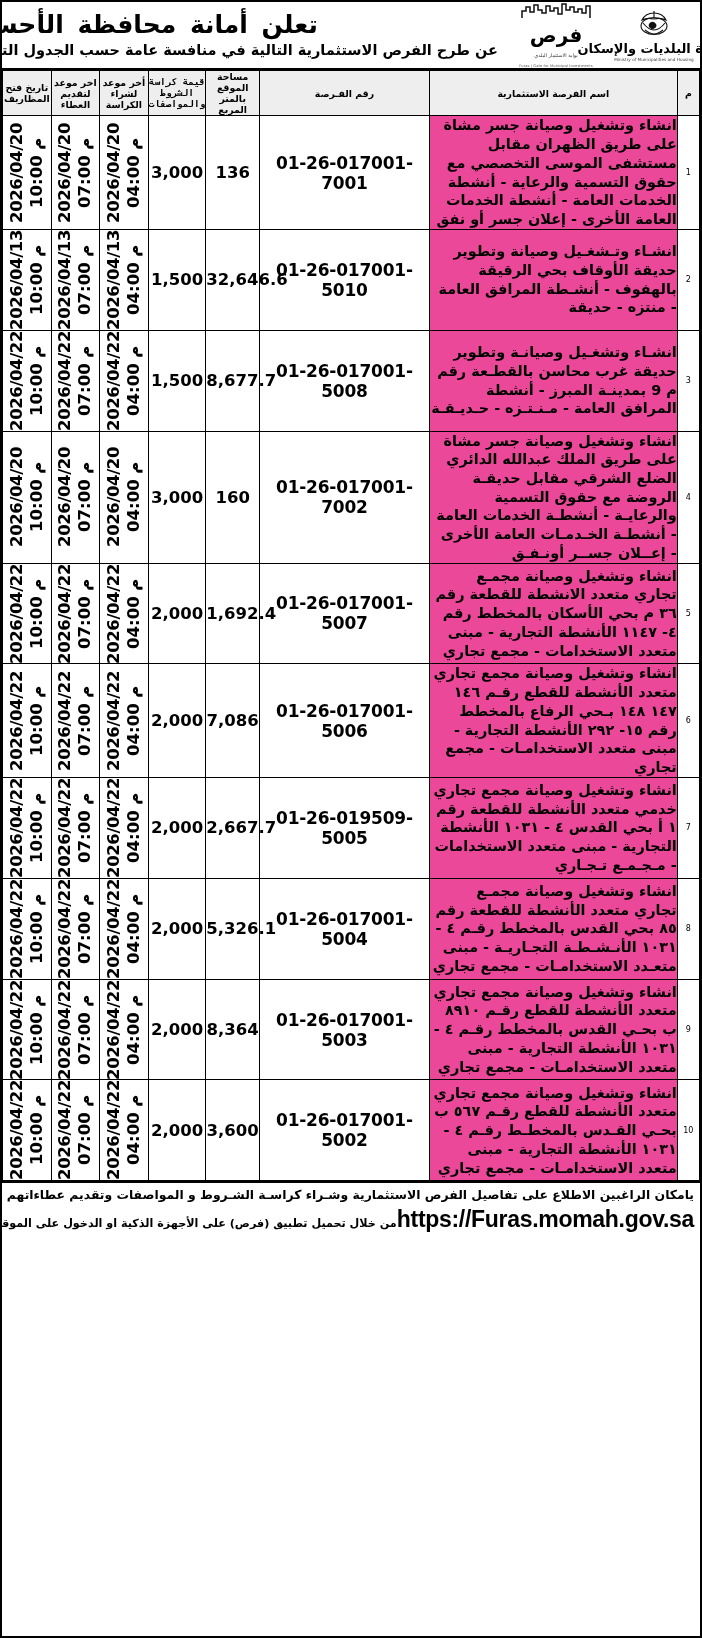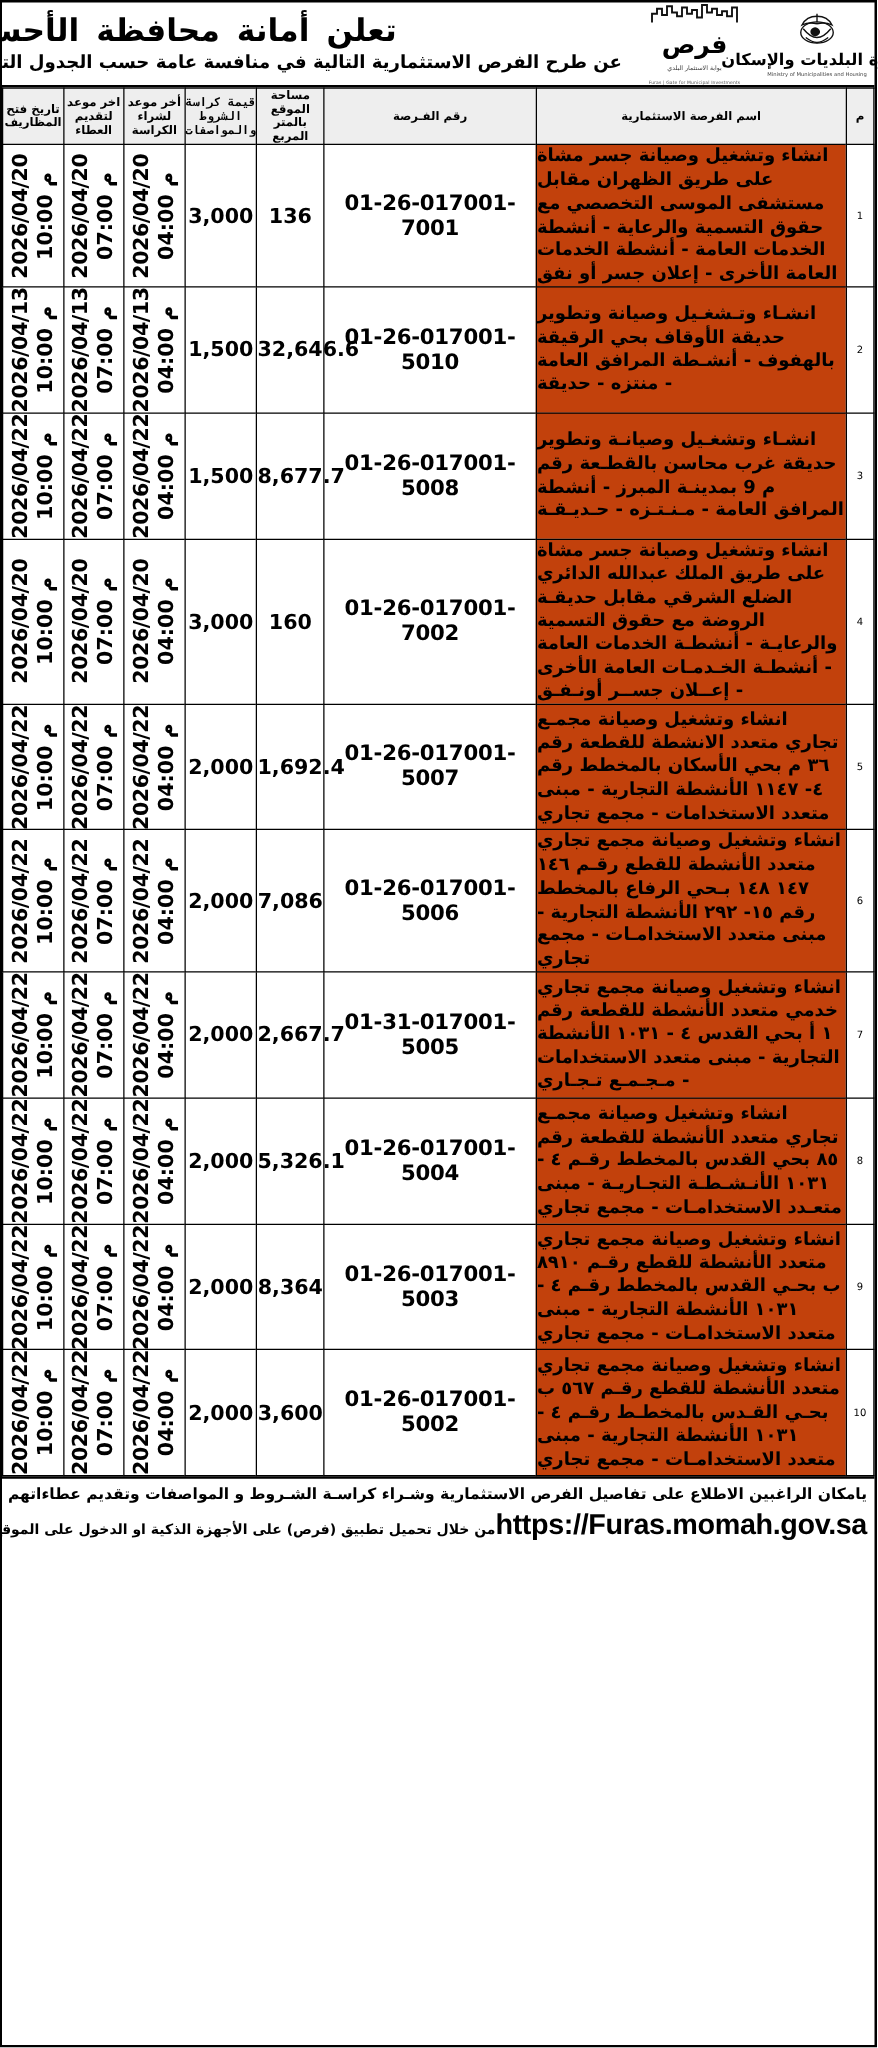--- a/index.html
+++ b/index.html
@@ -112,25 +112,25 @@
   th.c-d1    { width: 48px; }
   th.c-d2    { width: 48px; margin-top: 16px; }
   th.c-d3    { width: 48px; }
 
   td.seq {
     text-align: center;
     font-size: 8px;
     font-weight: normal;
   }
   td.name {
-    background: #c2410c;
+    background: #ec4899;
     font-size: 14.4px;
     font-weight: bold;
     line-height: 1.30;
-    text-align: left;
+    text-align: right;
     padding: 3px 5px;
     letter-spacing: -0.1px;
   }
   td.num {
     text-align: center;
     font-size: 17px;
     font-weight: bold;
     direction: ltr;
     letter-spacing: -0.2px;
   }
@@ -385,21 +385,21 @@
           <td class="dt">
             <div class="vrot">
               <span class="ln">2026/04/22</span>
               <span class="ln hijri">10:00 م</span>
             </div>
           </td>
         </tr>
         <tr>
           <td class="seq">7</td>
           <td class="name">انشاء وتشغيل وصيانة مجمع تجاري خدمي متعدد الأنشطة للقطعة رقم ١ أ بحي القدس ٤ - ١٠٣١ الأنشطة التجارية - مبنى متعدد الاستخدامات - مـجـمـع تـجـاري</td>
-          <td class="num">01-31-017001-5005</td>
+          <td class="num">01-26-019509-5005</td>
           <td class="area">2,667.7</td>
           <td class="book">2,000</td>
           <td class="dt">
             <div class="vrot">
               <span class="ln">2026/04/22</span>
               <span class="ln hijri">04:00 م</span>
             </div>
           </td>
           <td class="dt">
             <div class="vrot">

